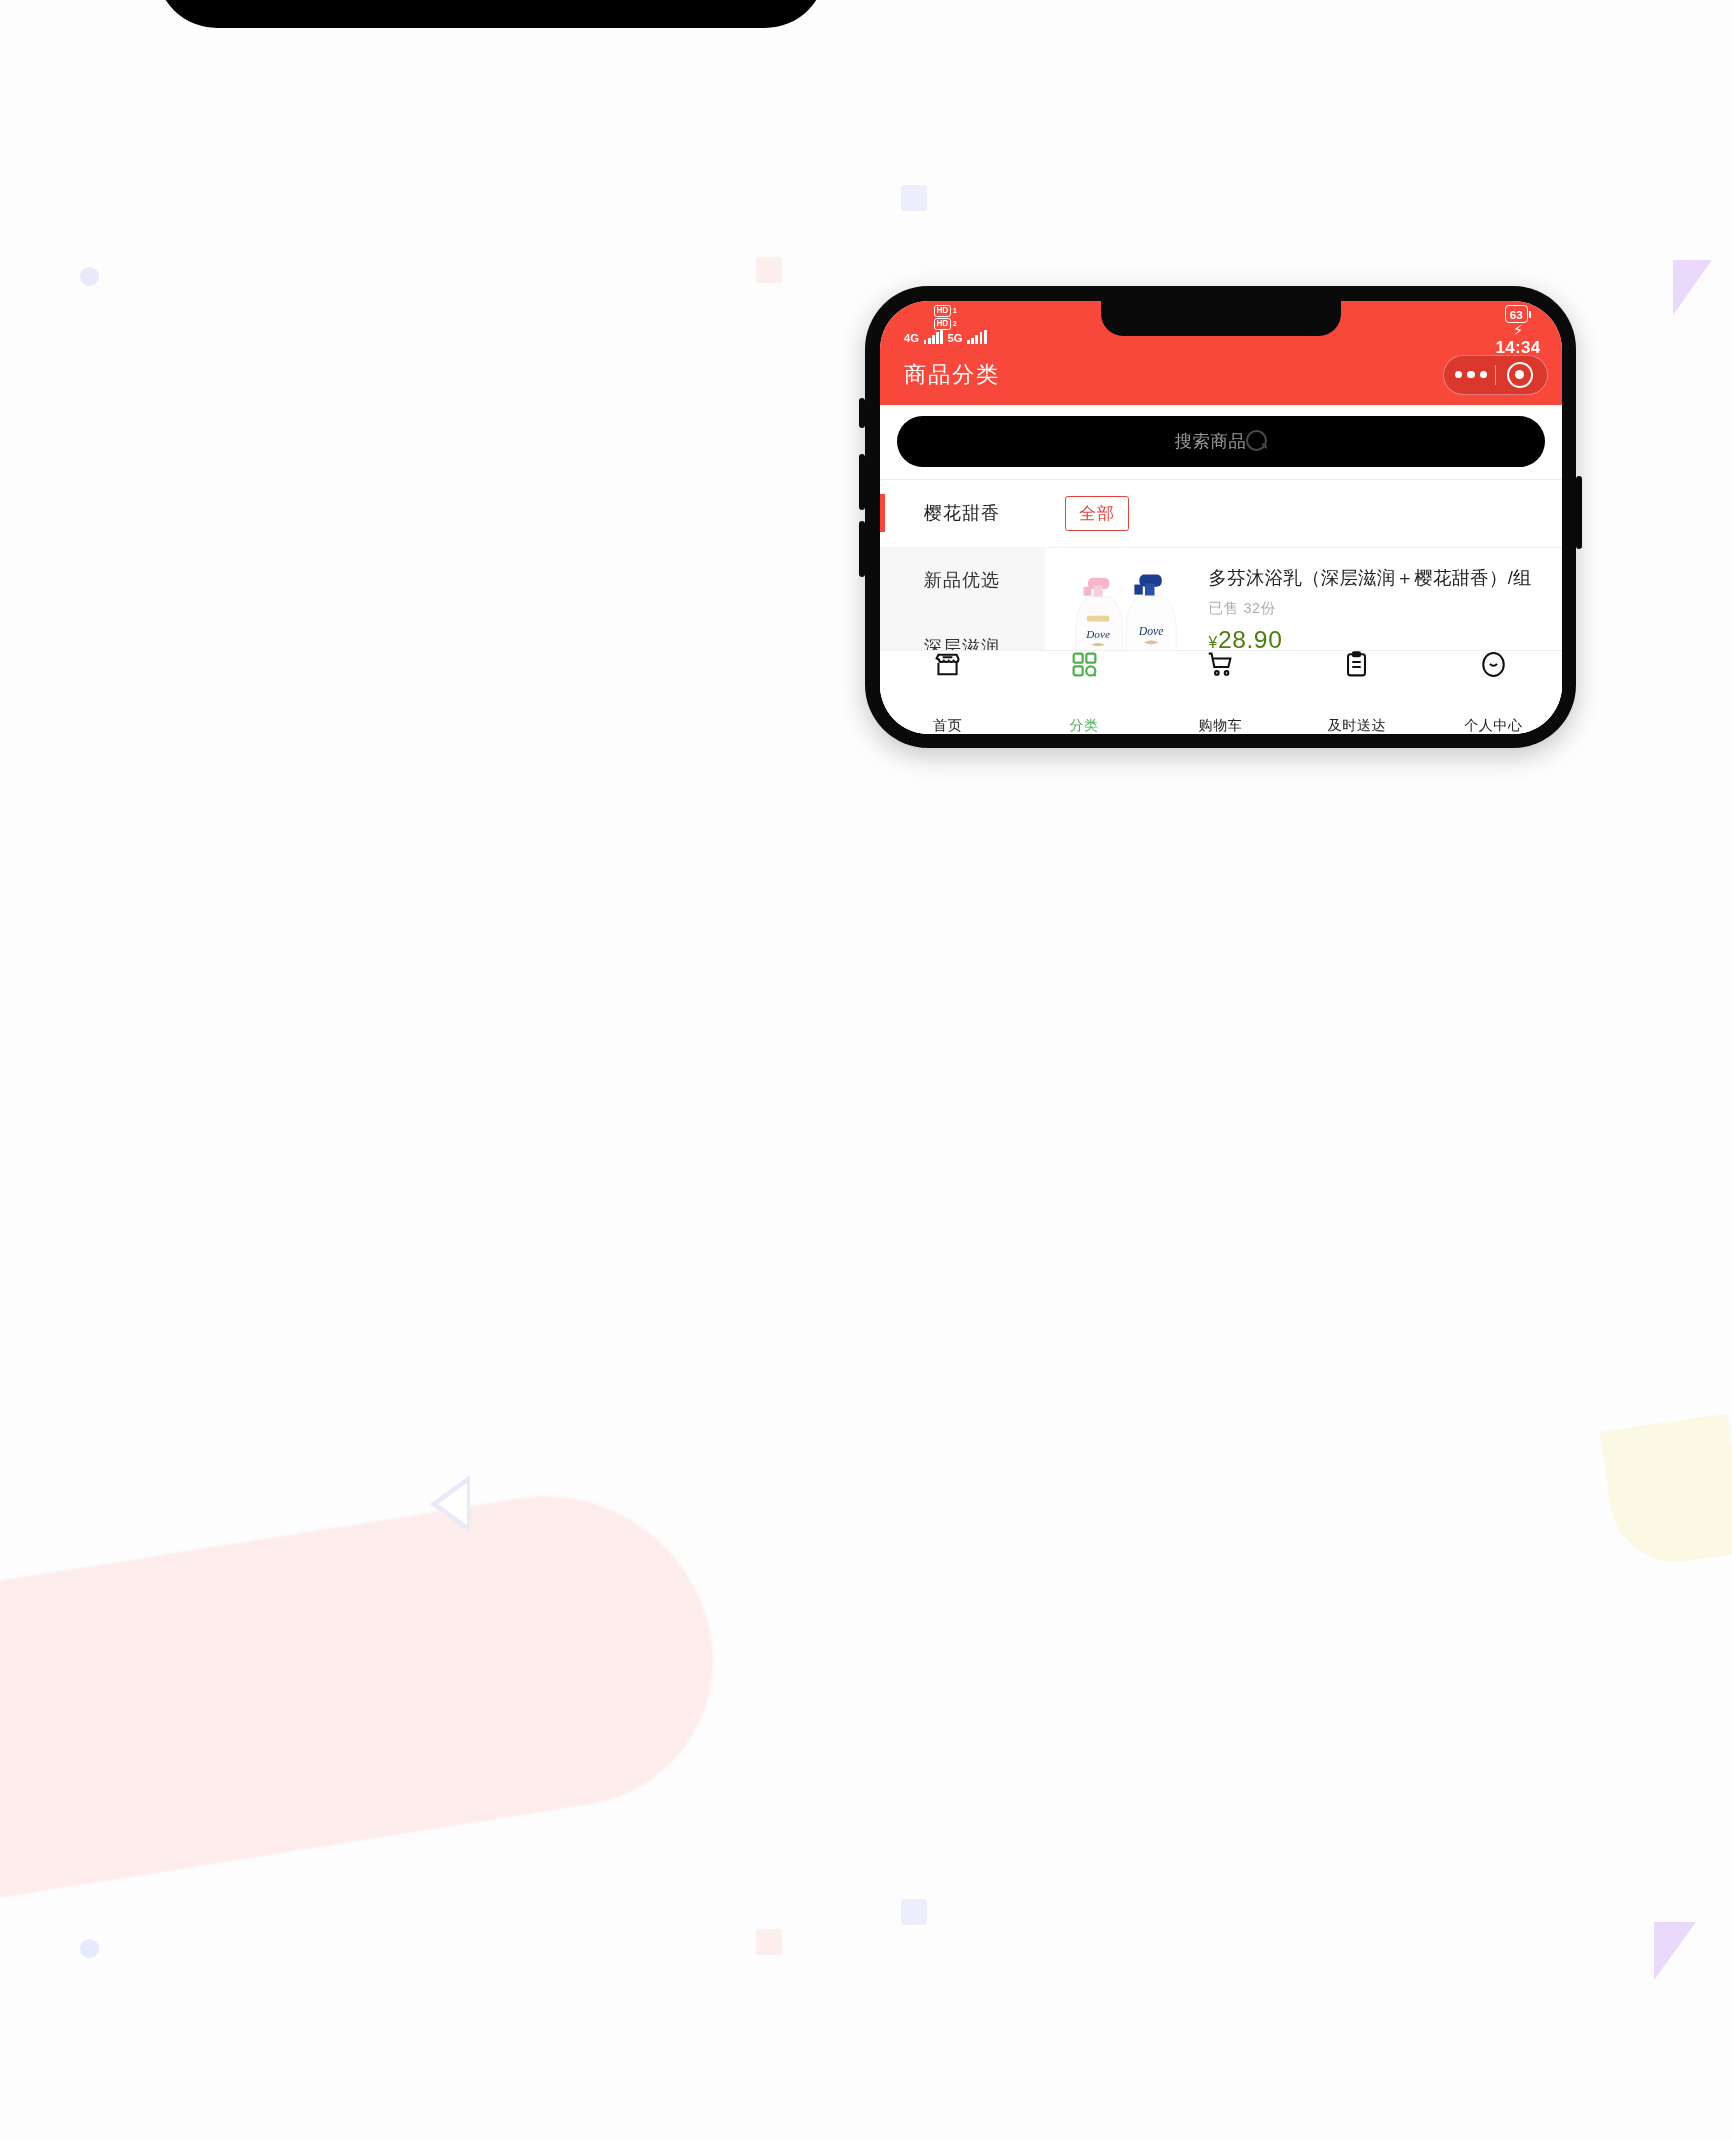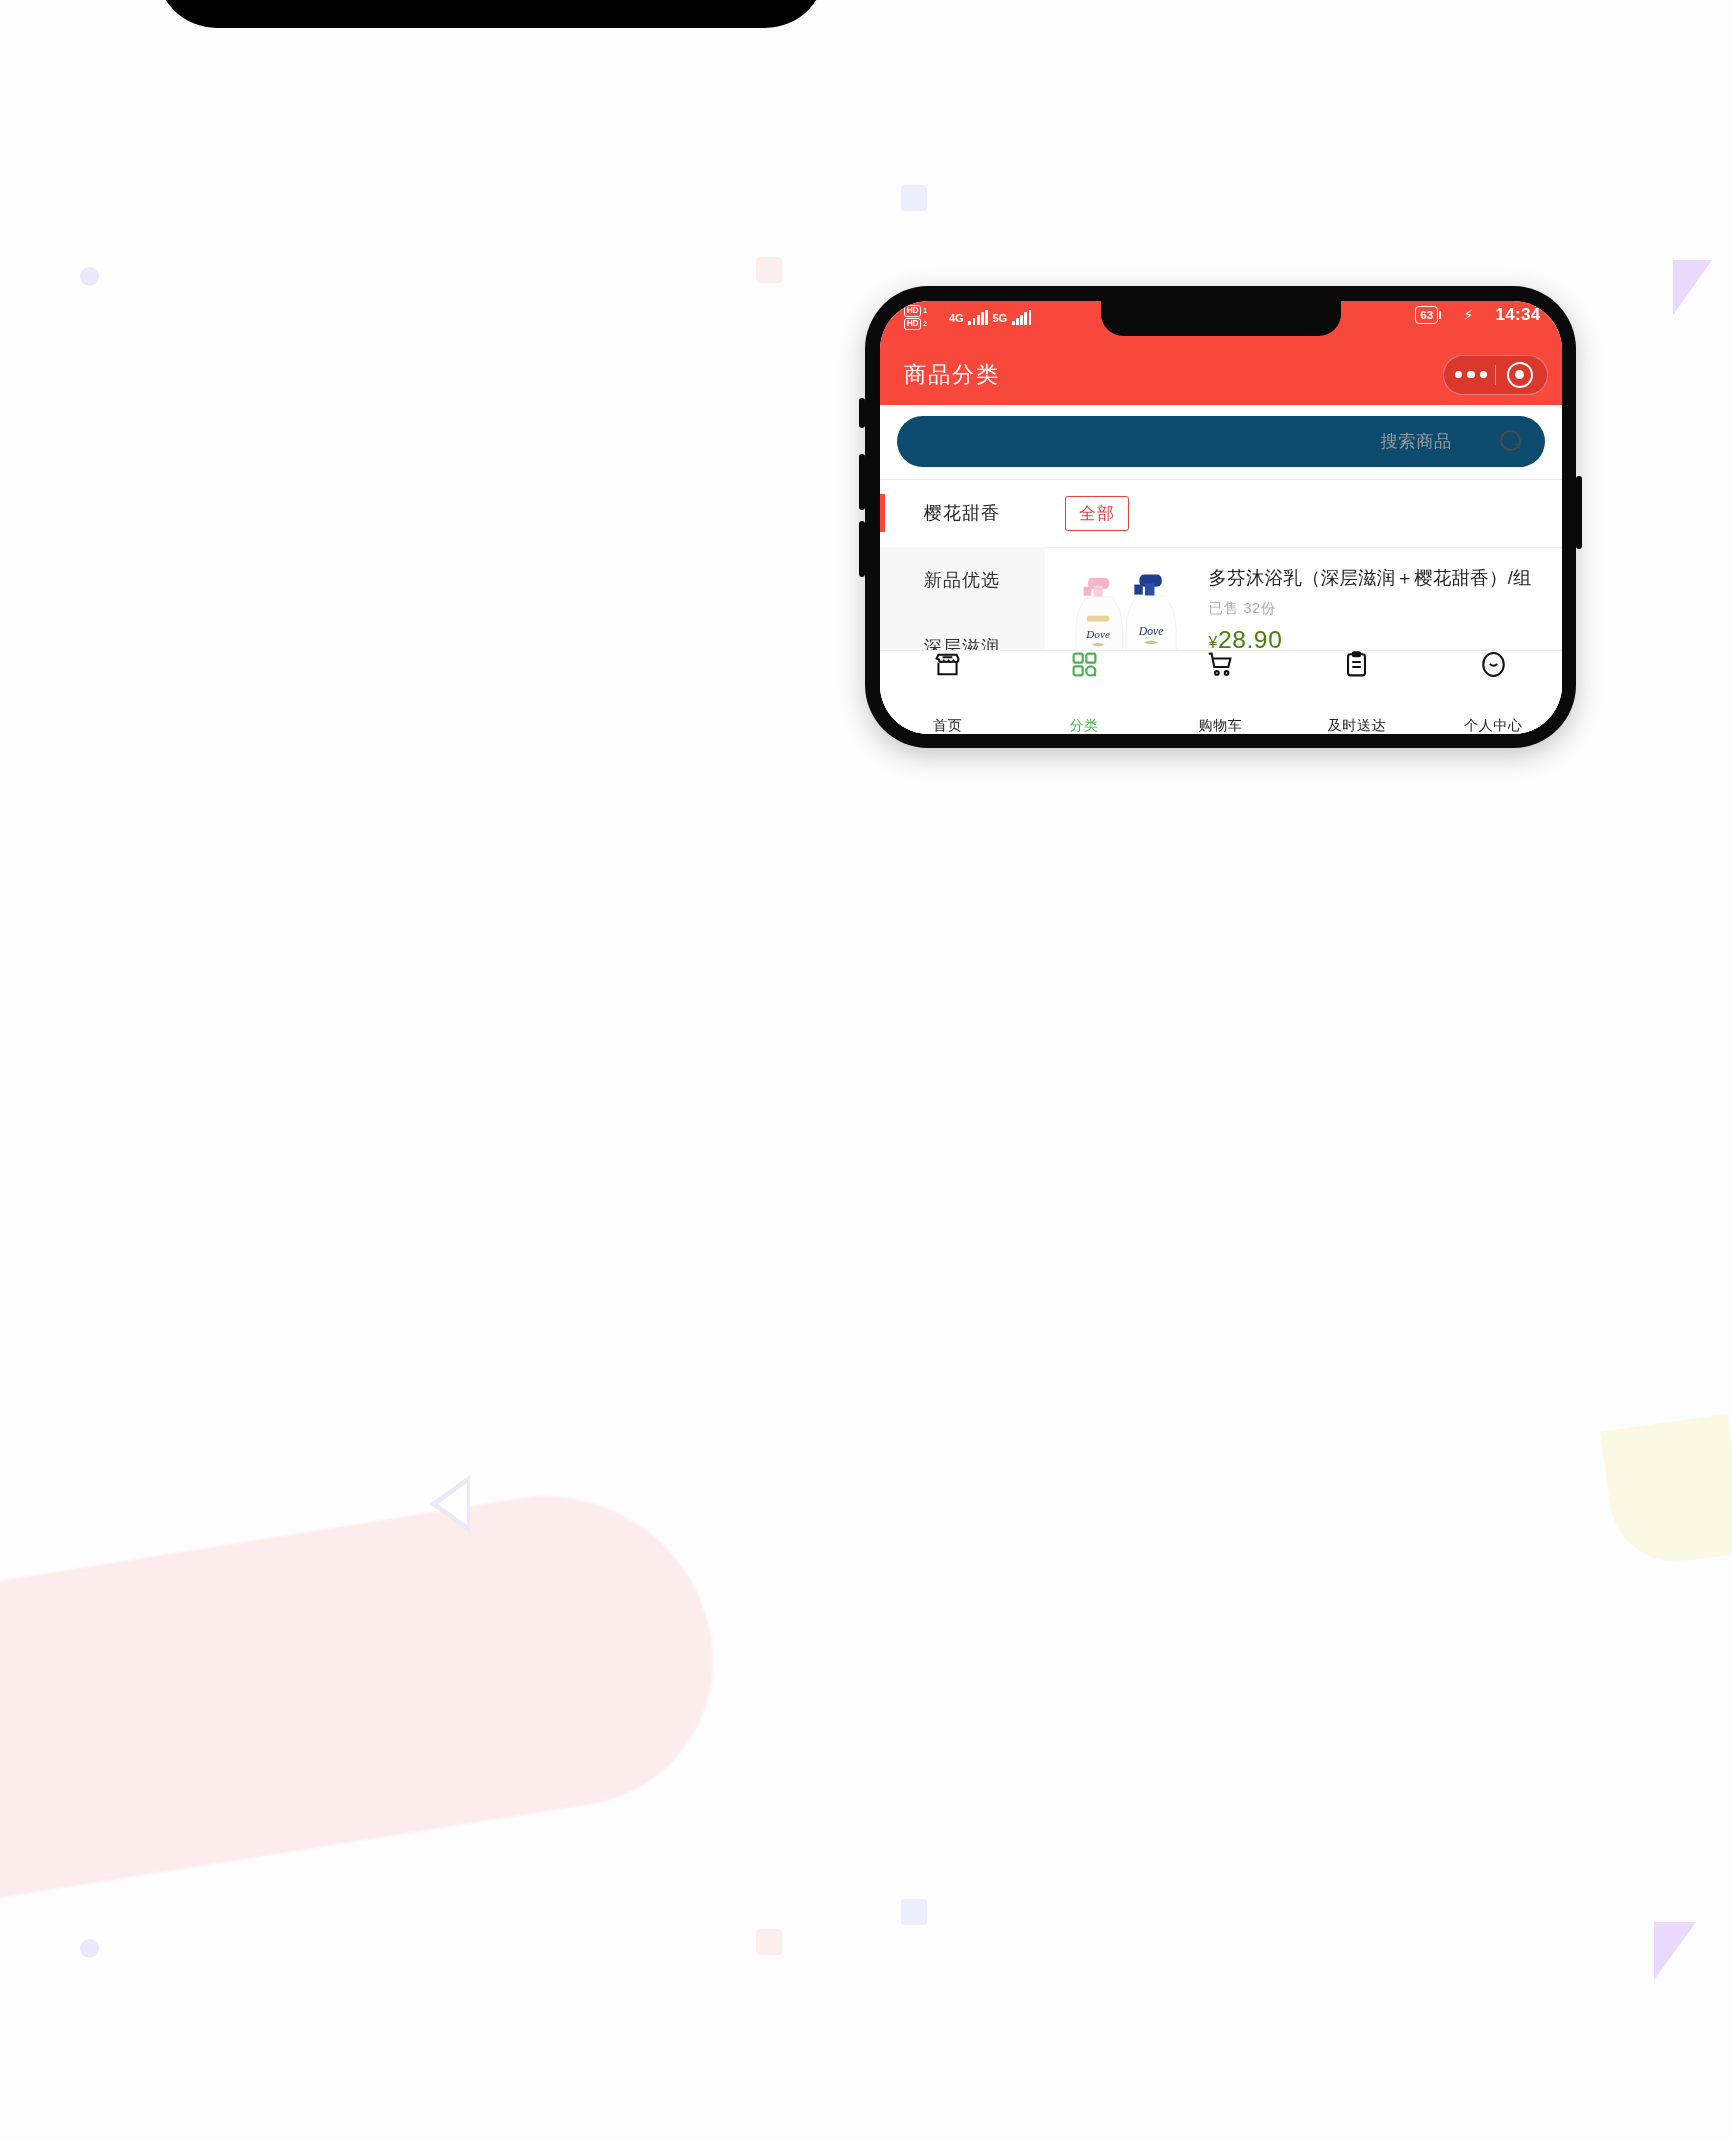--- a/index.html
+++ b/index.html
@@ -69,21 +69,21 @@
   }
   
   .btn-side { position: absolute; background: #0a0a0a; border-radius: 3.4px; }
 
   
   .statusbar {
     position: relative; height: 44px; background: #f8483c;
     display: flex; align-items: flex-start; justify-content: space-between;
     padding: 4.5px 21px 0 24.6px; color: #fff;
   }
-  .sb-left, .sb-right { display: flex; align-items: center; gap: 22px; }
+  .sb-left, .sb-right { display: flex; align-items: center; gap: 0; flex-direction: column; }
   .hd-stack { display: flex; flex-direction: column; gap: 1.7px; }
   .hd-row { display: flex; align-items: center; gap: 2.2px; }
   .hd-box {
     border: 1.1px solid #fff; border-radius: 2.8px; font-size: 8.4px; font-weight: 700;
     padding: 0 1.7px; line-height: 9.5px; letter-spacing: -0.3px;
   }
   .hd-sub { font-size: 6.7px; font-weight: 700; }
   .net-grp { display: flex; flex-direction: column; align-items: center; }
   .net-label { font-size: 11.2px; font-weight: 700; line-height: 11.2px; }
   .bars { display: flex; align-items: flex-end; gap: 1.4px; height: 14.5px; }
@@ -119,24 +119,23 @@
   .cap-dots span { width: 7.3px; height: 7.3px; border-radius: 50%; background: #fff; }
   .cap-div { width: 0.8px; height: 20px; background: rgba(255,255,255,.45); }
   .cap-target { width: 48px; display: flex; justify-content: center; align-items: center; }
   .ring { width: 26px; height: 26px; border: 2.2px solid #fff; border-radius: 50%;
           display: flex; align-items: center; justify-content: center; }
   .ring i { display: block; width: 9px; height: 9px; border-radius: 50%; background: #fff; }
 
   
   .search-wrap { background: #fff; padding: 11.2px 17px 12.3px 17px; }
   .search-box {
-    height: 51px; background: #0c4a6e; border-radius: 28px;
-    display: flex; align-items: center; justify-content: flex-end;
+    height: 51px; background: #000000; border-radius: 28px;
+    display: flex; align-items: center; justify-content: center;
     padding: 0 22.3px 0 24.6px;
-    gap: 48px;
   }
   .search-ph { color: #9b9b9b; font-size: 17.3px; letter-spacing: 0.6px; }
   .mag { width: 22.3px; height: 22.3px; position: relative; }
   .mag::before { content:""; position:absolute; left:0; top:0; width:17px; height:17px;
     border: 2px solid #4a4a4a; border-radius: 50%; }
   .mag::after { content:""; position:absolute; left:14.5px; top:14.5px; width:7.3px; height:2px;
     background:#4a4a4a; transform: rotate(45deg); border-radius:1.1px; }
 
   
   .body-split { display: flex; height: 559px; border-top: 0.8px solid #ededed; }

